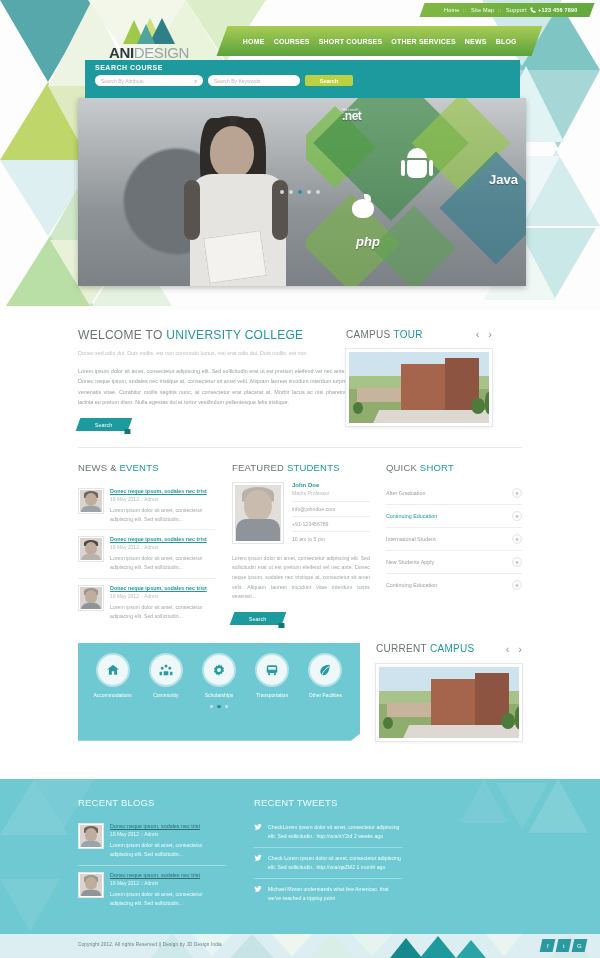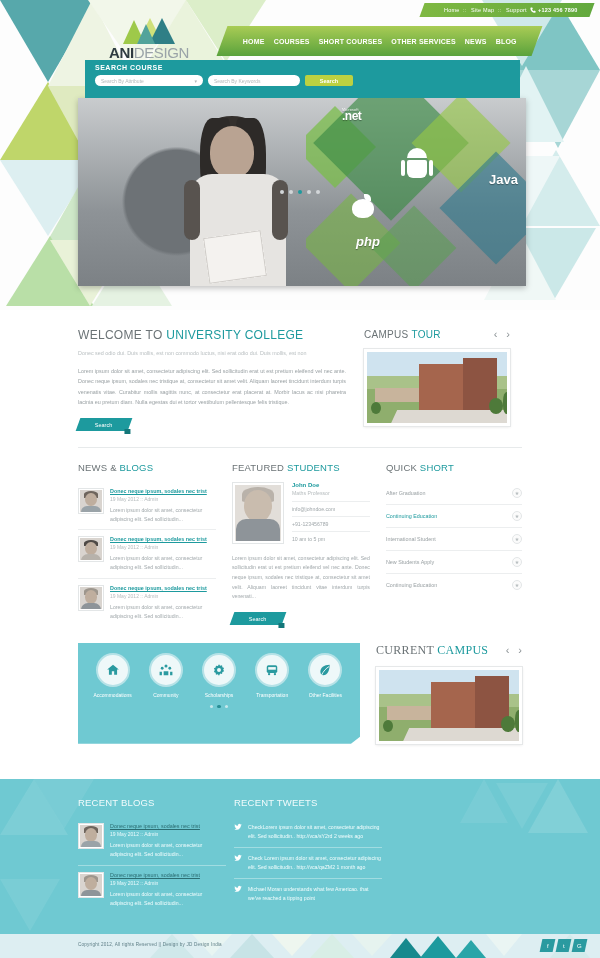--- a/index.html
+++ b/index.html
@@ -131,21 +131,21 @@
   .hero-dots{
     position:absolute; left:0; right:0; top:190px; display:flex; justify-content:center; gap:5px; z-index:12;
   }
   .hero-dots i{ width:4px; height:4px; border-radius:50%; background:#d2d6d8; display:block; }
   .hero-dots i.on{ background:#1d9a9e; }
 
   
   .main{ position:absolute; left:0; top:310px; width:600px; }
   .sec{ padding:0 78px; }
 
-  .welcome{ display:flex; gap:18px; padding-top:18px; }
+  .welcome{ display:flex; padding-top:18px; }
   .wel-left{ width:268px; }
   h2.title{ font-size:12px; font-weight:normal; color:#6b7376; letter-spacing:.3px; }
   h2.title .hi{ color:#1d9a9e; }
   .wel-sub{ font-size:5.4px; color:#b9bfc1; margin-top:7px; line-height:1.6; }
   .wel-body{ font-size:5.4px; color:#9aa1a4; margin-top:8px; line-height:1.95; text-align:justify;}
   .skew-btn{
     margin-top:10px; width:52px; height:13px; background:#1d9a9e; transform:skewX(-20deg);
     display:flex; align-items:center; justify-content:center; position:relative;
   }
   .skew-btn span{ transform:skewX(20deg); color:#fff; font-size:5.5px; }
@@ -230,21 +230,21 @@
   }
   .fac-lbl{ color:#fff; font-size:5px; margin-top:5px; display:block; }
   .fac-dots{ display:flex; justify-content:center; gap:4px; margin-top:7px; }
   .fac-dots i{ width:3.5px; height:3.5px; border-radius:50%; background:#c6e8ec; display:block;}
   .fac-dots i.on{ background:#2a8f96; }
 
   
   .footer{
     position:absolute; left:0; top:779px; width:600px; height:155px; background:#6fc9d2; overflow:hidden;
   }
-  .footer-inner{ padding:18px 78px 0; display:flex; gap:8px; position:relative; z-index:2;}
+  .footer-inner{ padding:18px 78px 0; display:flex; gap:28px; position:relative; z-index:2;}
   .f-col1{ width:148px; } .f-col2{ width:148px; } .f-col3{ width:146px; }
   h3.ftitle{ font-size:9.5px; font-weight:normal; color:#f2fbfc; letter-spacing:.2px; margin-bottom:9px;}
   .fnews-item{ display:flex; gap:6px; padding:6px 0; border-bottom:1px solid rgba(255,255,255,.35);}
   .fnews-item:last-child{ border-bottom:none; }
   .fnews-txt .ttl{ color:#2b6d72; font-size:5.4px; display:block; }
   .fnews-txt .meta{ color:#eafafc; font-size:5px; display:block; margin-top:2px;}
   .fnews-txt .desc{ color:#f0fcfd; font-size:5.2px; line-height:1.7; margin-top:4px; display:block;}
   .tweet{ display:flex; gap:6px; padding:6px 0; border-bottom:1px solid rgba(255,255,255,.35);}
   .tweet:last-child{ border-bottom:none; }
   .tw-icon{ color:#fff; font-size:8px; flex:0 0 auto; }
@@ -442,21 +442,21 @@
         </div>
       </div>
     </div>
 
     <div class="divider"></div>
 
     <div class="sec cols3">
 
       <div class="col-news">
         <h3 class="title">
-          <span>NEWS &amp; </span><span class="hi">BLOGS</span>
+          <span>NEWS &amp; </span><span class="hi">EVENTS</span>
         </h3>
         <div class="news-item">
           <div class="avatar">
               <div class="face">
                 <div class="hr"></div>
                 <div class="sk"></div>
                 <div class="sh"></div>
               </div>
             </div>
           <div class="news-txt">
@@ -603,21 +603,21 @@
         </div>
         <div class="fac-dots">
           <i></i>
           <i class="on"></i>
           <i></i>
         </div>
       </div>
 
       <div class="wel-right">
         <div class="head-row">
-          <h2 class="title" style="font-size:12px;font-family:Liberation Serif, serif;">
+          <h2 class="title" style="font-size:10px;">
             <span>CURRENT </span><span class="hi">CAMPUS</span>
           </h2>
           <div class="arrows">
             <span>‹</span>
             <span>›</span>
           </div>
         </div>
         <div class="photo-frame">
           <div class="campus-img">
             <div class="bld" style="left:52px;top:12px;width:58px;height:46px;"></div>

